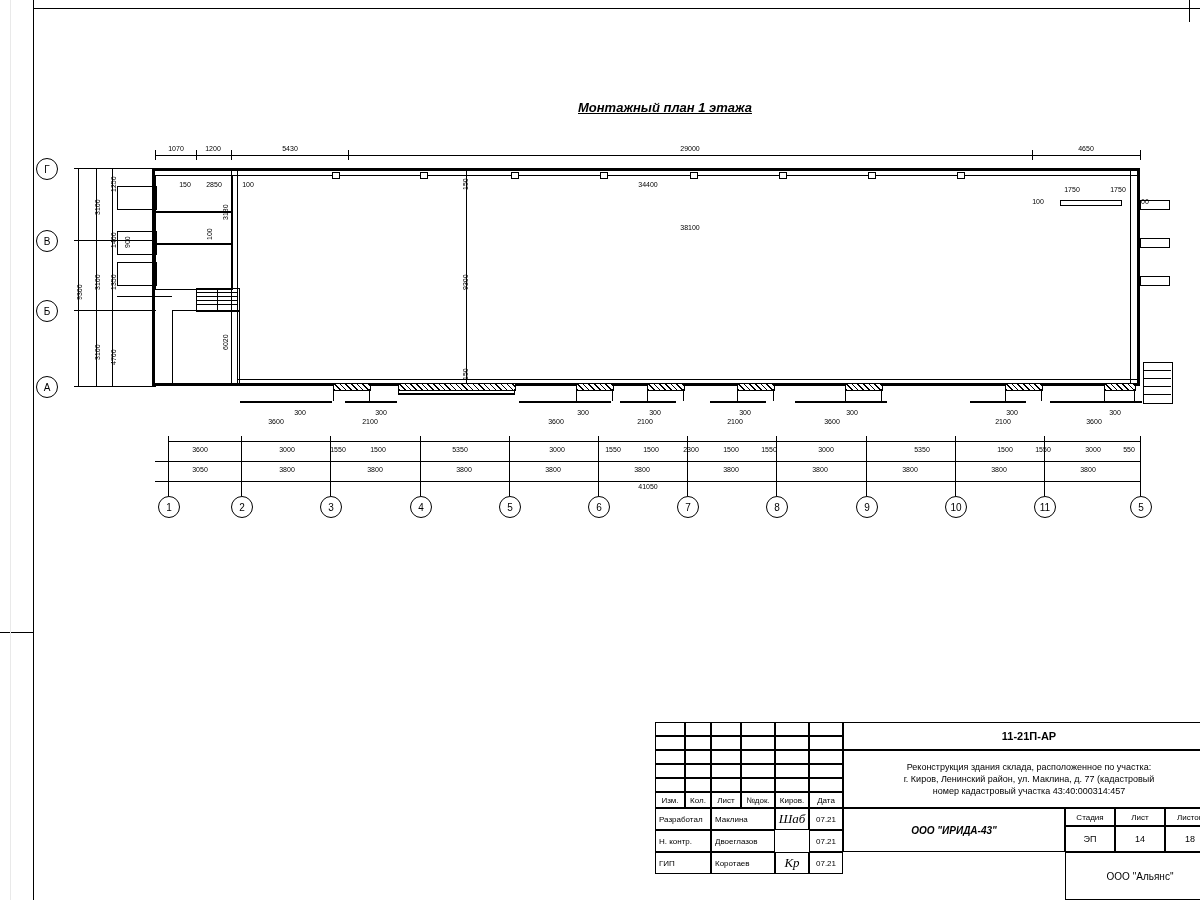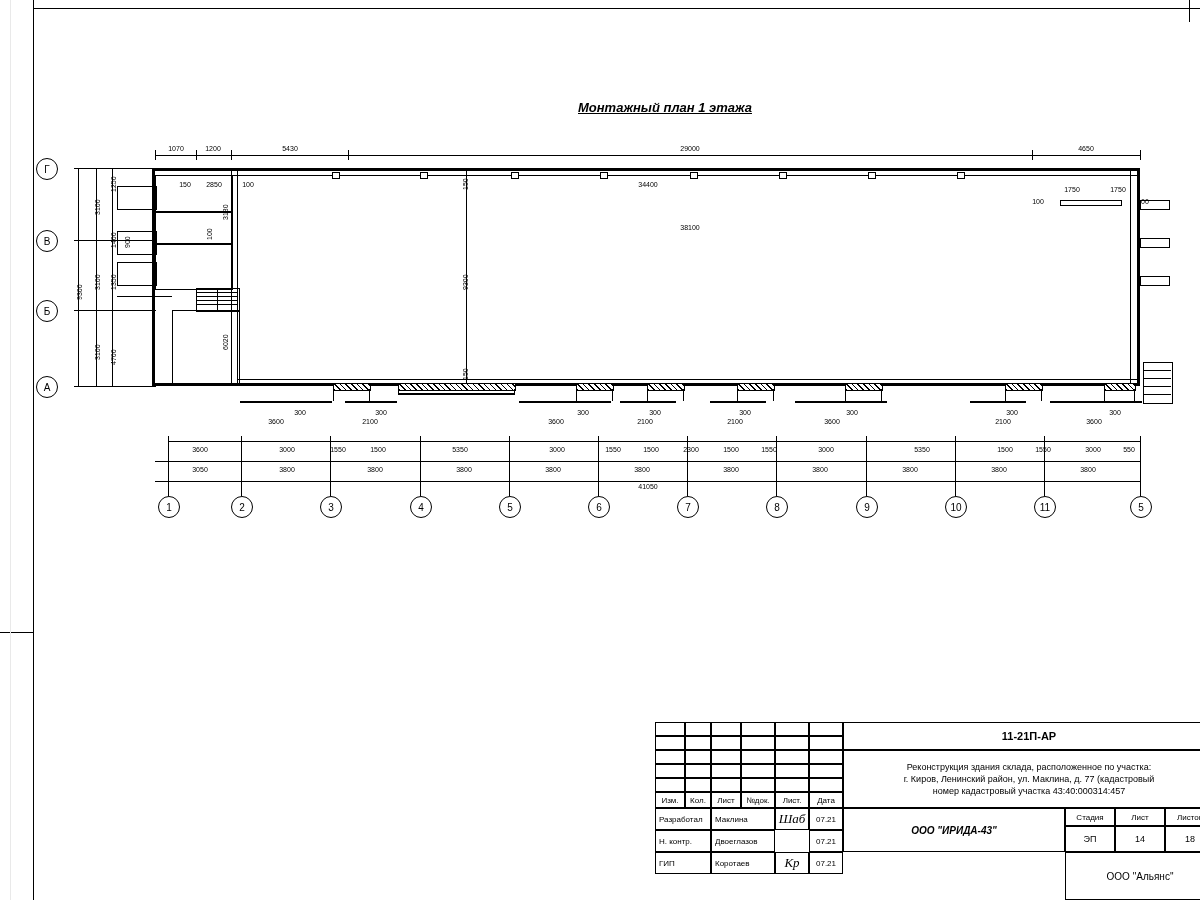--- a/index.html
+++ b/index.html
@@ -297,21 +297,21 @@
     <div class="cell" style="left:30px;top:56px;width:26px;height:14px;"></div>
     <div class="cell" style="left:56px;top:56px;width:30px;height:14px;"></div>
     <div class="cell" style="left:86px;top:56px;width:34px;height:14px;"></div>
     <div class="cell" style="left:120px;top:56px;width:34px;height:14px;"></div>
     <div class="cell" style="left:154px;top:56px;width:34px;height:14px;"></div>
 
     <div class="cell small" style="left:0;top:70px;width:30px;height:16px;">Изм.</div>
     <div class="cell small" style="left:30px;top:70px;width:26px;height:16px;">Кол.</div>
     <div class="cell small" style="left:56px;top:70px;width:30px;height:16px;">Лист</div>
     <div class="cell small" style="left:86px;top:70px;width:34px;height:16px;">№док.</div>
-    <div class="cell small" style="left:120px;top:70px;width:34px;height:16px;">Лист.</div>
+    <div class="cell small" style="left:120px;top:70px;width:34px;height:16px;">Киров.</div>
     <div class="cell small" style="left:154px;top:70px;width:34px;height:16px;">Дата</div>
 
     <div class="cell l small" style="left:0;top:86px;width:56px;height:22px;">Разработал</div>
     <div class="cell l small" style="left:56px;top:86px;width:64px;height:22px;">Маклина</div>
     <div class="cell" style="left:120px;top:86px;width:34px;height:22px;">
         <span class="sig">Шаб</span>
       </div>
     <div class="cell small" style="left:154px;top:86px;width:34px;height:22px;">07.21</div>
 
     <div class="cell l small" style="left:0;top:108px;width:56px;height:22px;">Н. контр.</div>

